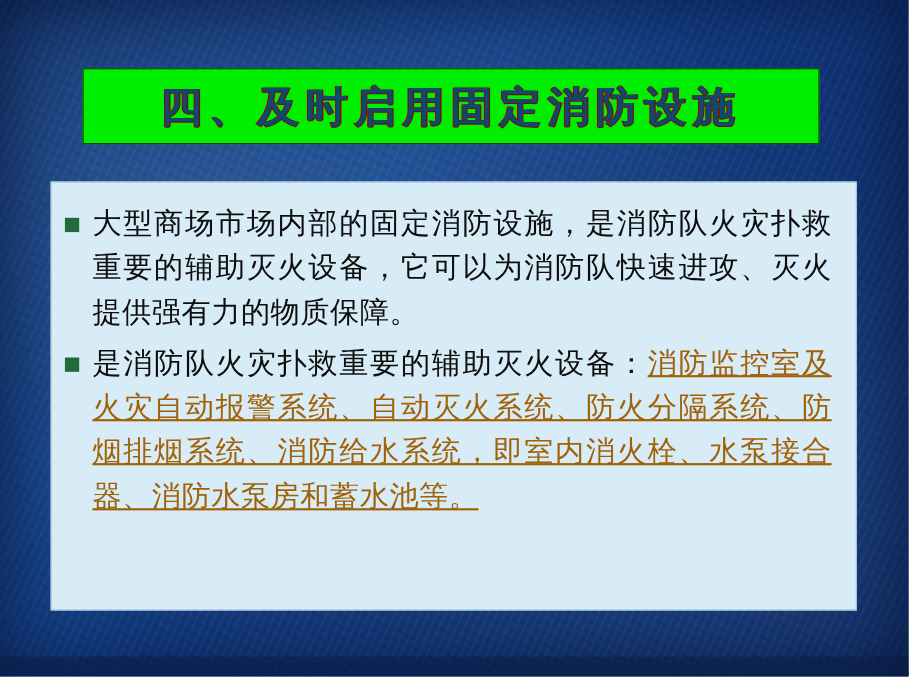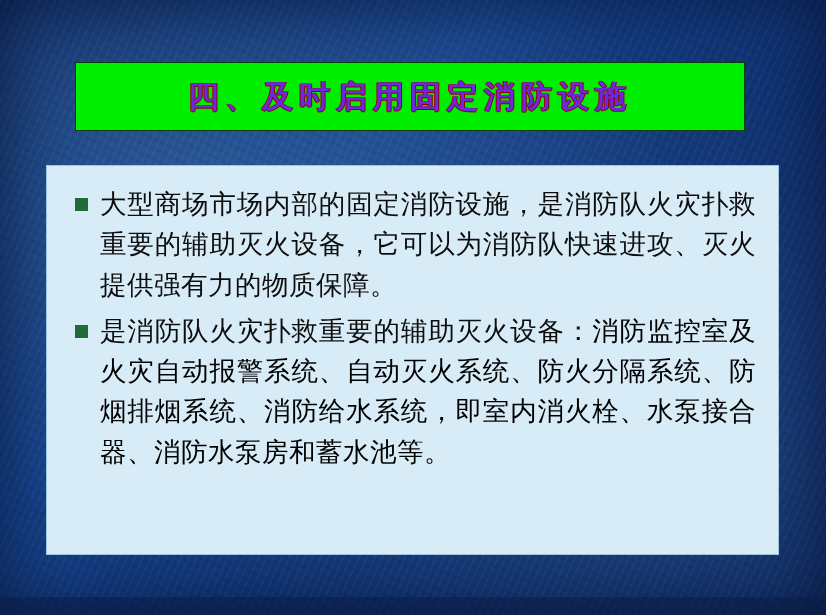--- a/index.html
+++ b/index.html
@@ -48,43 +48,43 @@
     width: 668px;
     height: 67px;
     background: #00ee00;
     border: 1px solid #0a3d0a;
     display: flex;
     align-items: center;
     justify-content: center;
     z-index: 3;
   }
   .title-text {
-    color: #6d28d9;
+    color: #0c4a6e;
     font-family: "DejaVu Sans", sans-serif;
     font-weight: bold;
-    font-size: 31px;
+    font-size: 38px;
     letter-spacing: 6px;
     line-height: 1;
     white-space: nowrap;
     text-shadow:
       1px 0 0 #8b0000,
       0 1px 0 #8b0000,
       -1px 0 0 #a00014;
   }
 
   .body-box {
     position: absolute;
     left: 46px;
     top: 165px;
     width: 733px;
     height: 390px;
     background: #d8ecf8;
     border: 1px solid #9fc4dd;
     box-sizing: border-box;
-    padding: 18px 22px 10px 28px;
+    padding: 18px 22px 10px 12px;
     z-index: 3;
   }
 
   .bullet-row {
     display: flex;
     align-items: flex-start;
     margin-bottom: 6px;
   }
   .bullet-mark {
     flex: 0 0 auto;
@@ -96,21 +96,21 @@
   }
   .bullet-text {
     flex: 1 1 auto;
     font-family: "DejaVu Sans", sans-serif;
     font-size: 26.5px;
     line-height: 1.52;
     letter-spacing: 0.5px;
     text-align: justify;
   }
   .tx-black { color: #0d0d0d; }
-  .tx-blue  { color: #000000; }
+  .tx-blue  { color: #a16207; text-decoration: underline; }
 
   .footer-strip {
     position: absolute;
     left: 0;
     bottom: 0;
     width: 100%;
     height: 18px;
     background: rgba(8,26,66,0.45);
     z-index: 2;
   }

